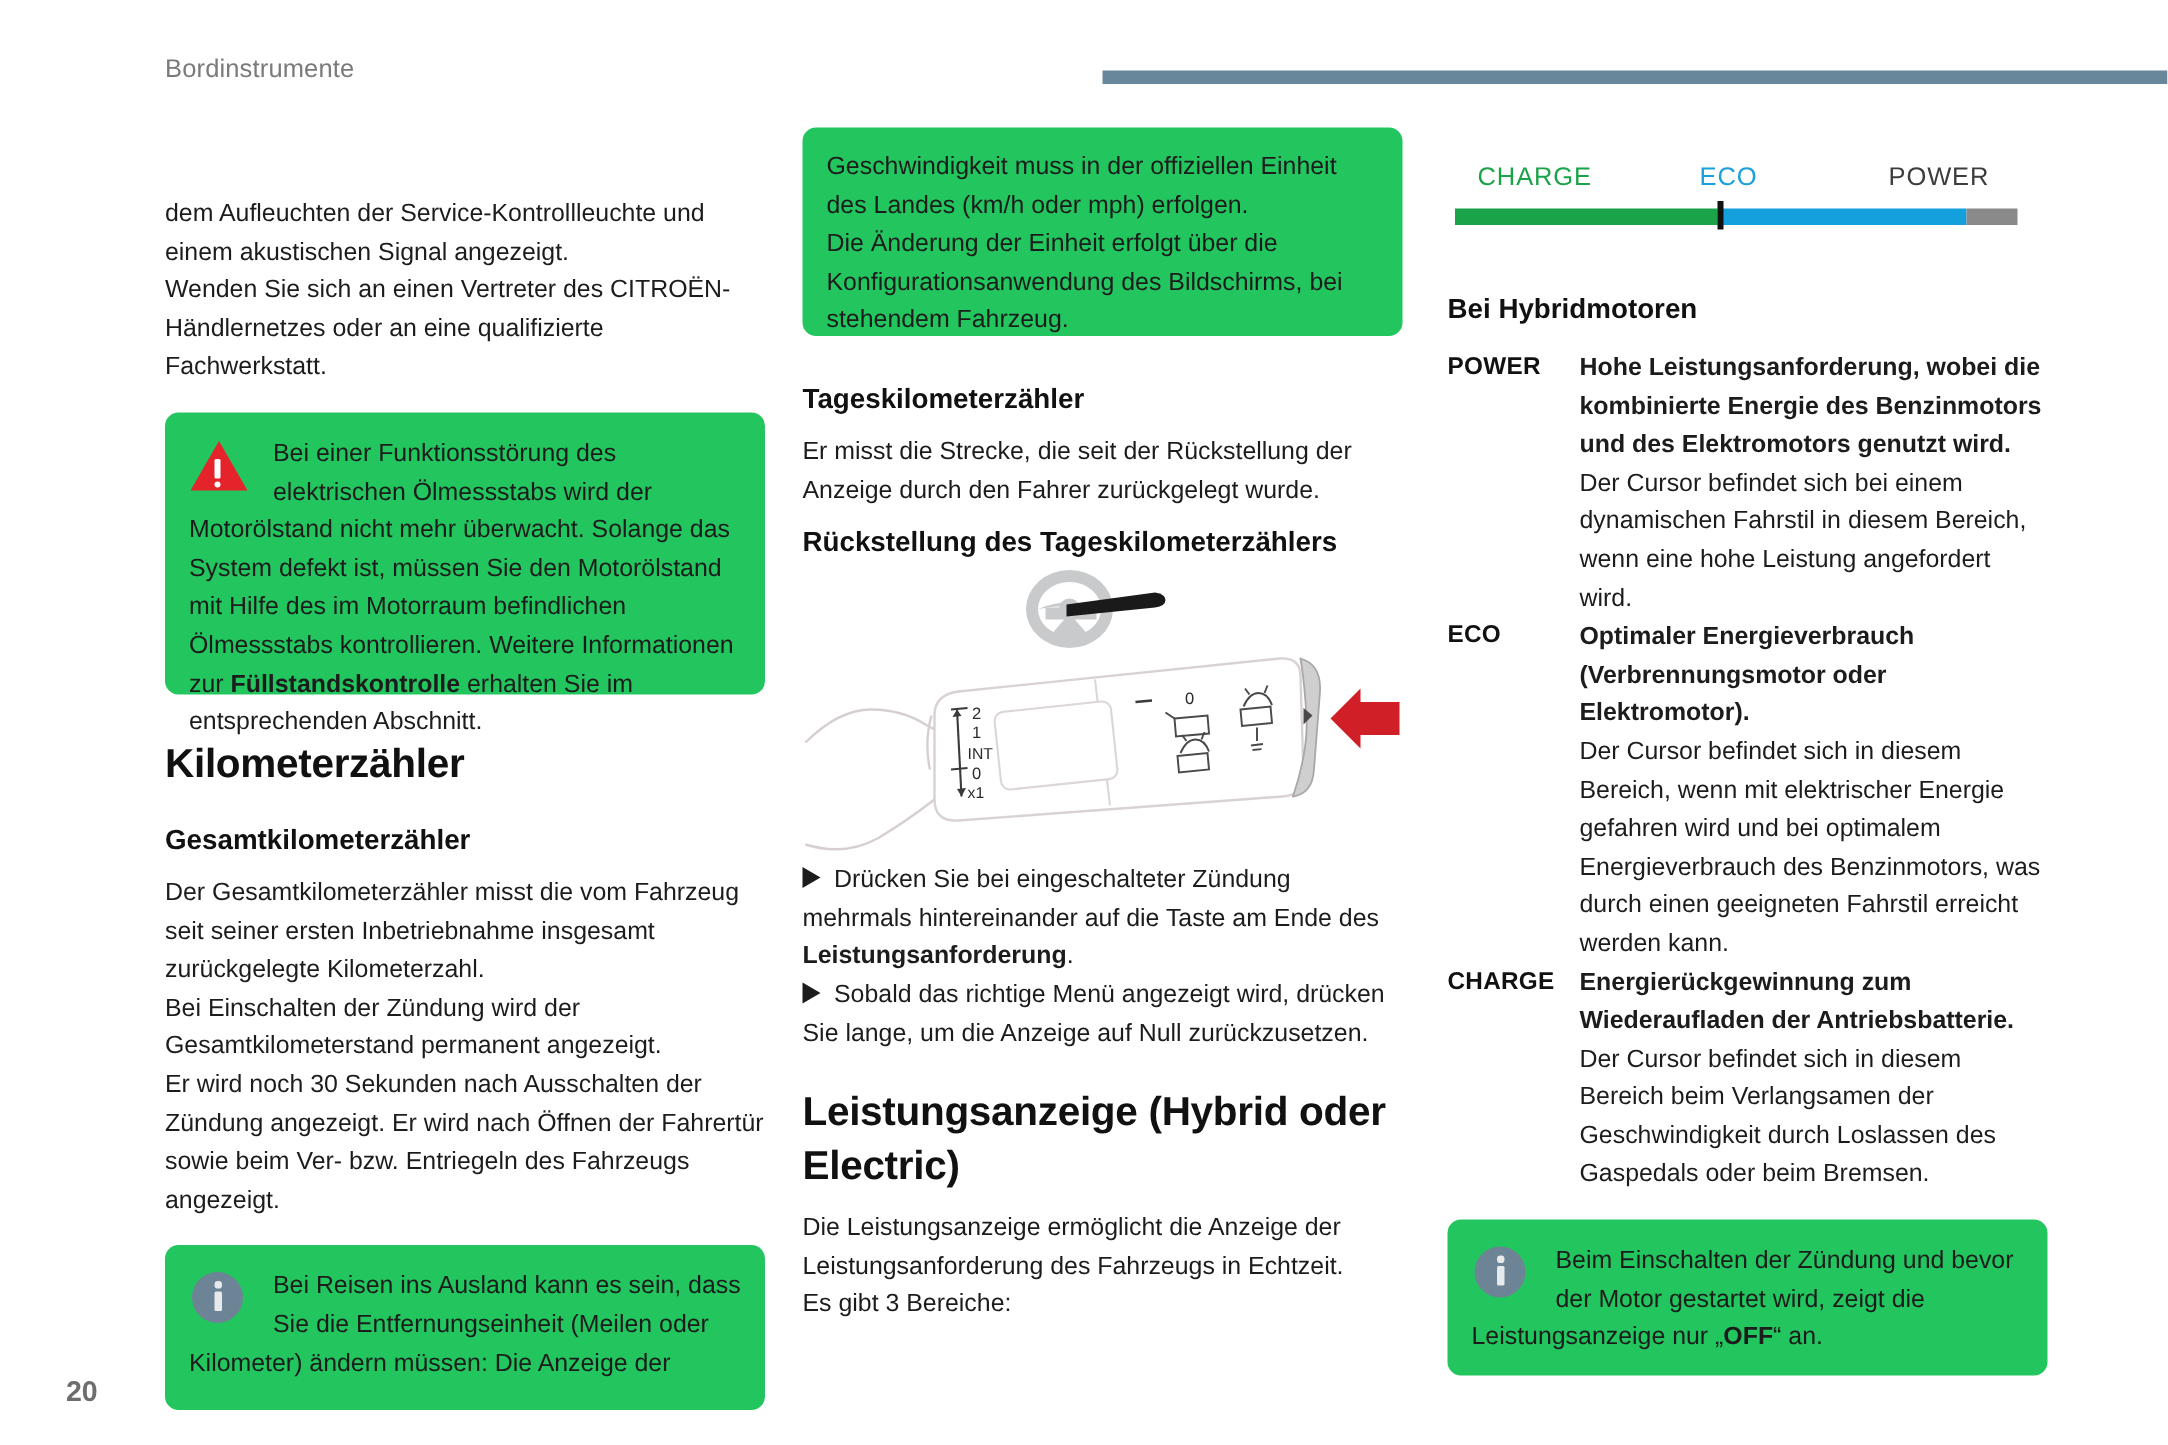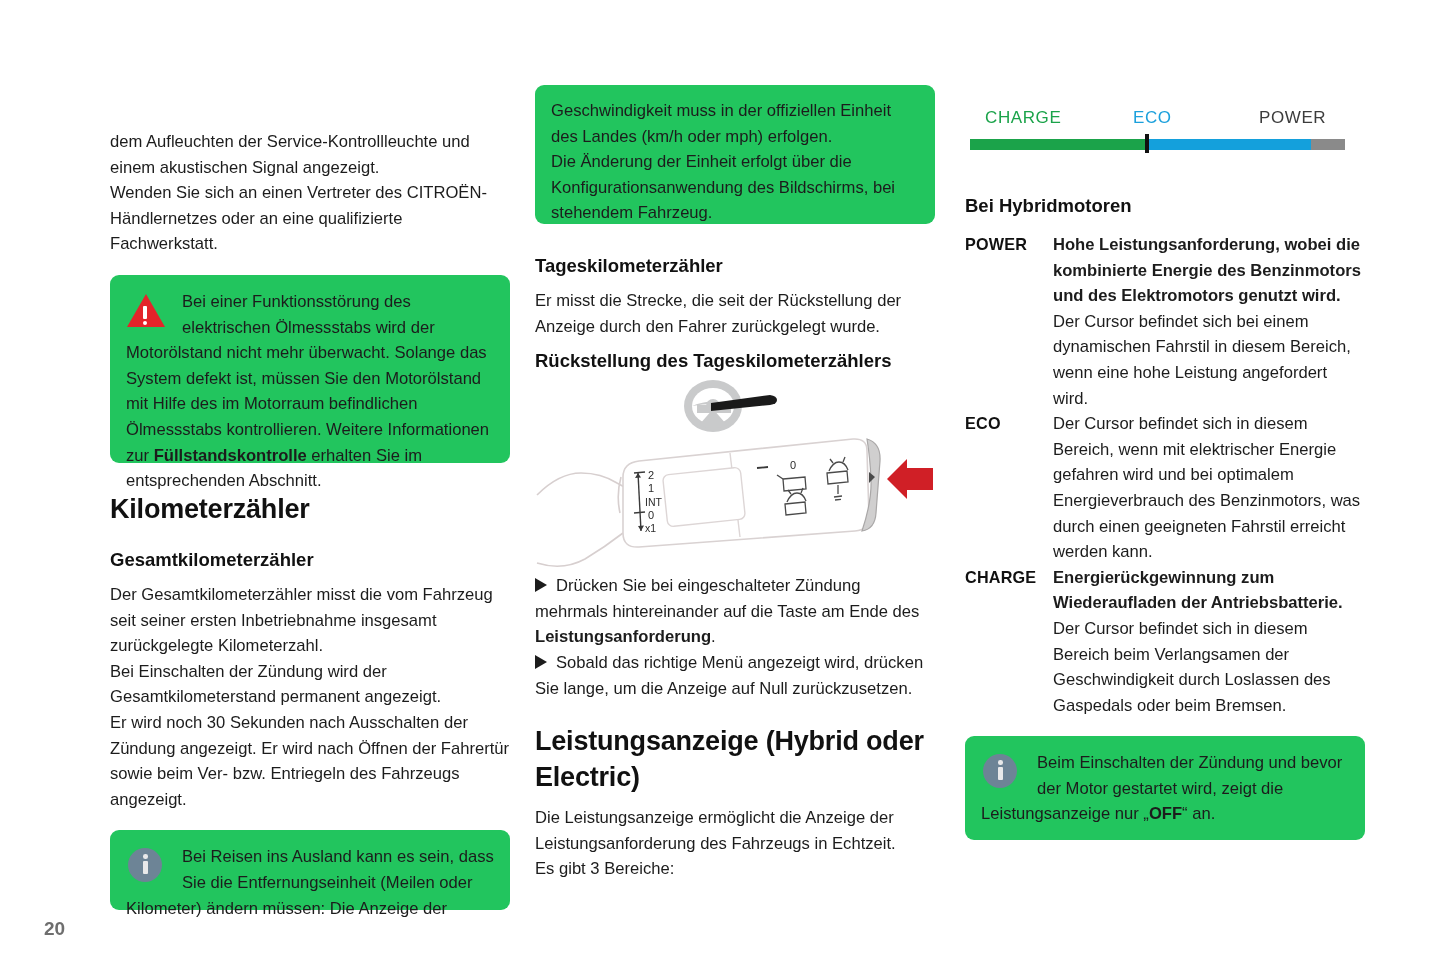--- a/index.html
+++ b/index.html
@@ -132,20 +132,24 @@
     border-left:12px solid #1c1c1c;
     margin-right:9px;position:relative;top:1px;
   }
   .nbold{font-weight:bold;}
 </style>
 </head>
 <body>
 
 <div class="page">
 
+  <div class="header">
+    <div class="header-title">Bordinstrumente</div>
+    <div class="header-rule"></div>
+  </div>
 
   <div class="col col1">
 
     <div class="body-text" style="white-space:pre-line">dem Aufleuchten der Service-Kontrollleuchte und einem akustischen Signal angezeigt.
 Wenden Sie sich an einen Vertreter des CITROËN-Händlernetzes oder an eine qualifizierte Fachwerkstatt.</div>
 
     <div class="sp-18"></div>
 
     <div class="callout" style="height:188px;">
       <div class="warn-tri"></div>
@@ -165,21 +169,21 @@
     <div class="h2">Gesamtkilometerzähler</div>
 
     <div class="sp-10"></div>
 
     <div class="body-text" style="white-space:pre-line">Der Gesamtkilometerzähler misst die vom Fahrzeug seit seiner ersten Inbetriebnahme insgesamt zurückgelegte Kilometerzahl.
 Bei Einschalten der Zündung wird der Gesamtkilometerstand permanent angezeigt.
 Er wird noch 30 Sekunden nach Ausschalten der Zündung angezeigt. Er wird nach Öffnen der Fahrertür sowie beim Ver- bzw. Entriegeln des Fahrzeugs angezeigt.</div>
 
     <div class="sp-18"></div>
 
-    <div class="callout" style="height:80px;">
+    <div class="callout" style="height:110px;">
       <div class="info-circ"></div>
       <div class="info-i-dot"></div>
       <div class="info-i-stem"></div>
       <div class="ctext">
         <div class="icon-slot"></div><span>Bei Reisen ins Ausland kann es sein, dass Sie die Entfernungseinheit (Meilen oder Kilometer) ändern müssen: Die Anzeige der</span>
       </div>
     </div>
 
   </div>
 
@@ -320,20 +324,21 @@
         <div class="defterm">POWER</div>
         <div class="defbody">
           <span class="strong">Hohe Leistungsanforderung, wobei die kombinierte Energie des Benzinmotors und des Elektromotors genutzt wird.</span>
           <span class="norm">Der Cursor befindet sich bei einem dynamischen Fahrstil in diesem Bereich, wenn eine hohe Leistung angefordert wird.</span>
         </div>
       </div>
 
       <div class="defrow">
         <div class="defterm">ECO</div>
         <div class="defbody">
+          <span class="strong">Optimaler Energieverbrauch (Verbrennungsmotor oder Elektromotor).</span>
           <span class="norm">Der Cursor befindet sich in diesem Bereich, wenn mit elektrischer Energie gefahren wird und bei optimalem Energieverbrauch des Benzinmotors, was durch einen geeigneten Fahrstil erreicht werden kann.</span>
         </div>
       </div>
 
       <div class="defrow">
         <div class="defterm">CHARGE</div>
         <div class="defbody">
           <span class="strong">Energierückgewinnung zum Wiederaufladen der Antriebsbatterie.</span>
           <span class="norm">Der Cursor befindet sich in diesem Bereich beim Verlangsamen der Geschwindigkeit durch Loslassen des Gaspedals oder beim Bremsen.</span>
         </div>

